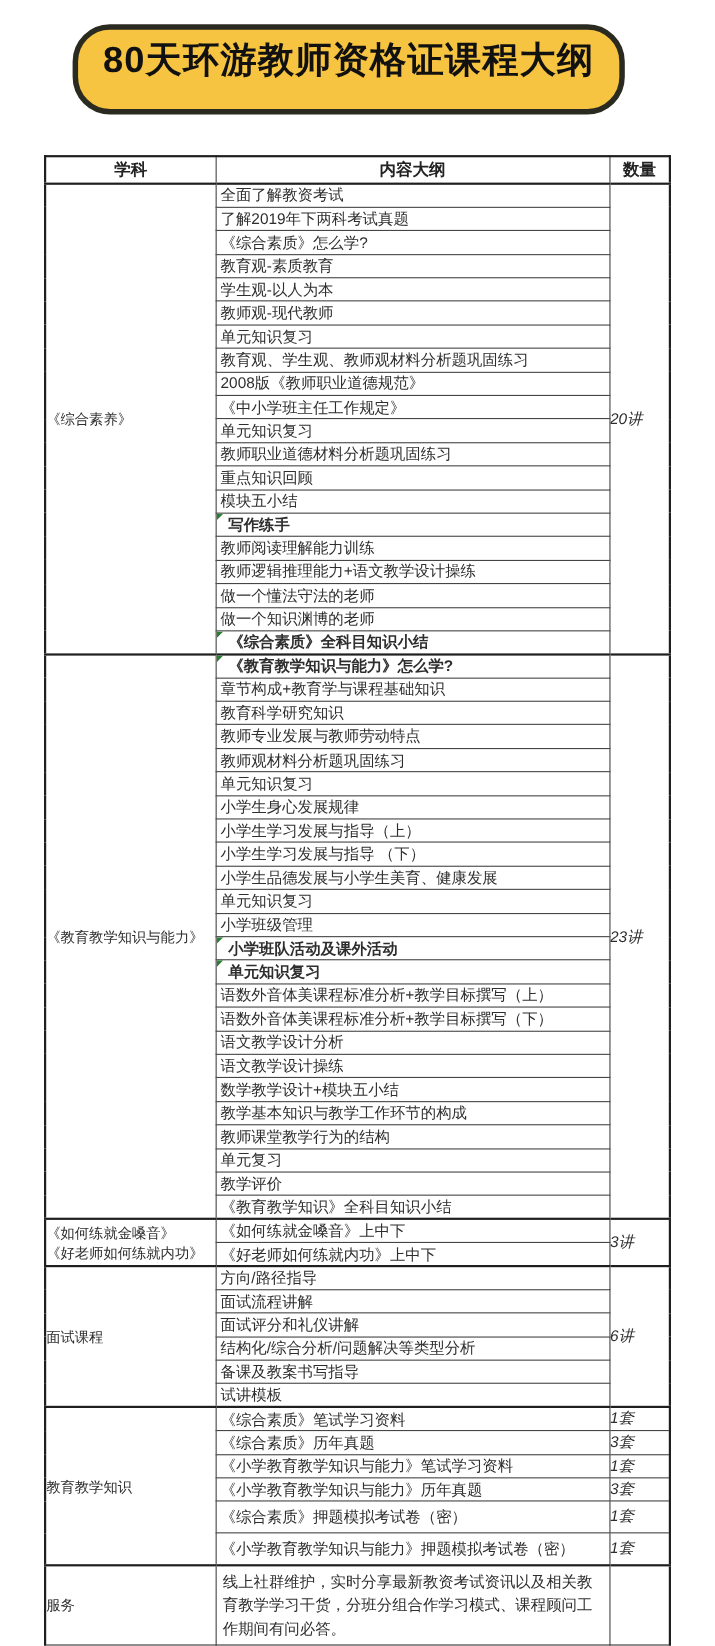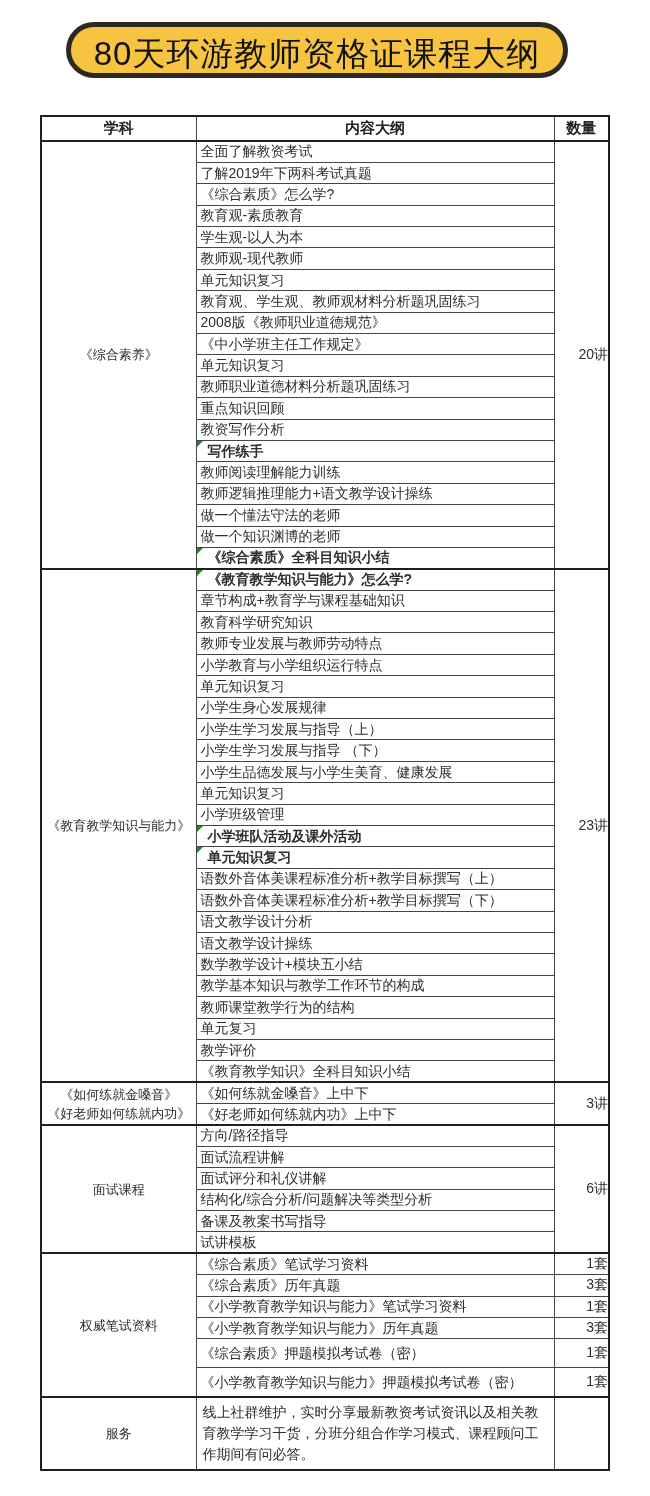--- a/index.html
+++ b/index.html
@@ -8,28 +8,28 @@
     width: 650px;
     height: 1496px;
     background: #ffffff;
     font-family: "Liberation Sans", "DejaVu Sans", sans-serif;
     overflow: hidden;
   }
   .banner {
     box-sizing: border-box;
     margin: 22px 0 0 66px;
     width: 502px;
-    height: 56px;
+    height: 82px;
     background: #F6C440;
     border: 5px solid #2b2a20;
     border-radius: 34px;
     text-align: center;
     line-height: 54px;
     font-size: 33px;
-    font-weight: 400;
+    font-weight: 700;
     color: #111111;
     letter-spacing: 1px;
   }
   table.course-table {
     margin: 37px 0 0 40px;
     width: 568px;
     border-collapse: collapse;
     table-layout: fixed;
     border: 2px solid #1f1f1f;
     color: #2e2e2e;
@@ -46,21 +46,20 @@
     color: #222222;
     text-align: center;
     border-bottom: 2px solid #1f1f1f;
     background: #ffffff;
   }
   .course-table tbody tr { height: 21.4px; }
   .course-table tbody tr.tall { height: 29px; }
   .course-table tbody tr.service-row { height: 70px; }
   tr.section-start td { border-top: 2px solid #1f1f1f; }
   td.subject-cell {
-    text-align: center;
     font-size: 13px;
     line-height: 19px;
     white-space: nowrap;
     padding: 0;
   }
   td.content-cell {
     font-size: 14px;
     line-height: 17px;
     text-align: left;
     padding: 0 4px;
@@ -76,23 +75,24 @@
     width: 0; height: 0;
     border-top: 6px solid #2e7d32;
     border-right: 6px solid transparent;
   }
   td.content-cell.wrap {
     white-space: normal;
     line-height: 21px;
     padding: 4px 6px;
   }
   td.quantity-cell {
-    text-align: right;
+    text-align: left;
     font-size: 14px;
     padding: 0;
+    font-style: italic;
   }
 </style>
 </head>
 <body>
 
 <div class="banner">
   <span>80天环游教师资格证课程大纲</span>
 </div>
 
 <table class="course-table">
@@ -144,21 +144,21 @@
       <tr>
         <td class="content-cell">单元知识复习</td>
       </tr>
       <tr>
         <td class="content-cell">教师职业道德材料分析题巩固练习</td>
       </tr>
       <tr>
         <td class="content-cell">重点知识回顾</td>
       </tr>
       <tr>
-        <td class="content-cell">教资写作分析</td>
+        <td class="content-cell">模块五小结</td>
       </tr>
       <tr>
         <td class="content-cell marked">写作练手</td>
       </tr>
       <tr>
         <td class="content-cell">教师阅读理解能力训练</td>
       </tr>
       <tr>
         <td class="content-cell">教师逻辑推理能力+语文教学设计操练</td>
       </tr>
@@ -179,21 +179,21 @@
       <tr>
         <td class="content-cell">章节构成+教育学与课程基础知识</td>
       </tr>
       <tr>
         <td class="content-cell">教育科学研究知识</td>
       </tr>
       <tr>
         <td class="content-cell">教师专业发展与教师劳动特点</td>
       </tr>
       <tr>
-        <td class="content-cell">小学教育与小学组织运行特点</td>
+        <td class="content-cell">教师观材料分析题巩固练习</td>
       </tr>
       <tr>
         <td class="content-cell">单元知识复习</td>
       </tr>
       <tr>
         <td class="content-cell">小学生身心发展规律</td>
       </tr>
       <tr>
         <td class="content-cell">小学生学习发展与指导（上）</td>
       </tr>
@@ -267,21 +267,21 @@
       <tr>
         <td class="content-cell">结构化/综合分析/问题解决等类型分析</td>
       </tr>
       <tr>
         <td class="content-cell">备课及教案书写指导</td>
       </tr>
       <tr>
         <td class="content-cell">试讲模板</td>
       </tr>
       <tr class="section-start">
-        <td class="subject-cell" rowspan="6">权威笔试资料</td>
+        <td class="subject-cell" rowspan="6">教育教学知识</td>
         <td class="content-cell">《综合素质》笔试学习资料</td>
         <td class="quantity-cell">1套</td>
       </tr>
       <tr>
         <td class="content-cell">《综合素质》历年真题</td>
         <td class="quantity-cell">3套</td>
       </tr>
       <tr>
         <td class="content-cell">《小学教育教学知识与能力》笔试学习资料</td>
         <td class="quantity-cell">1套</td>

